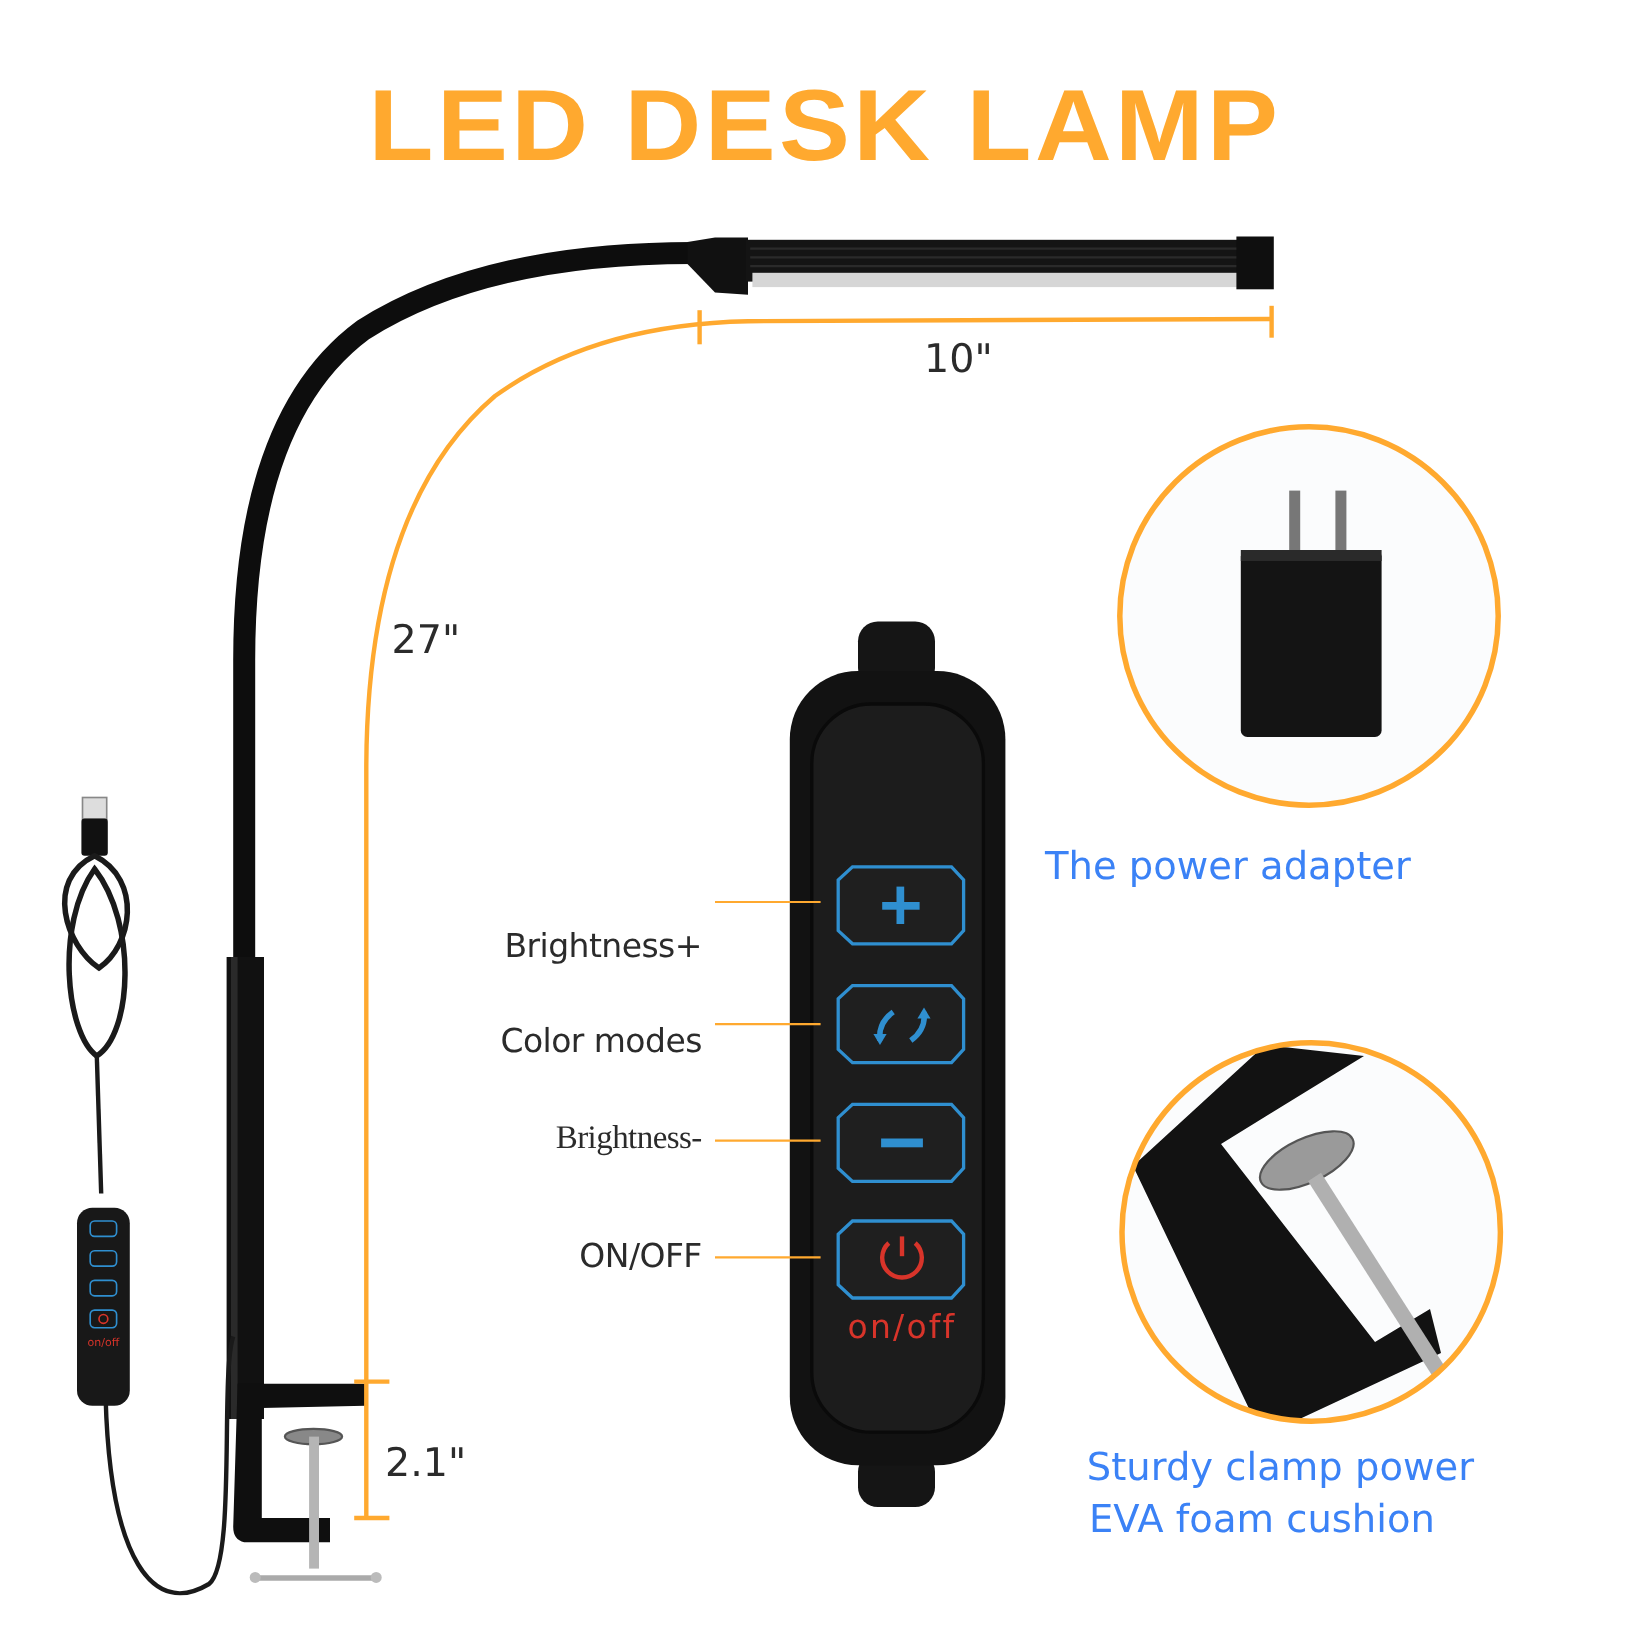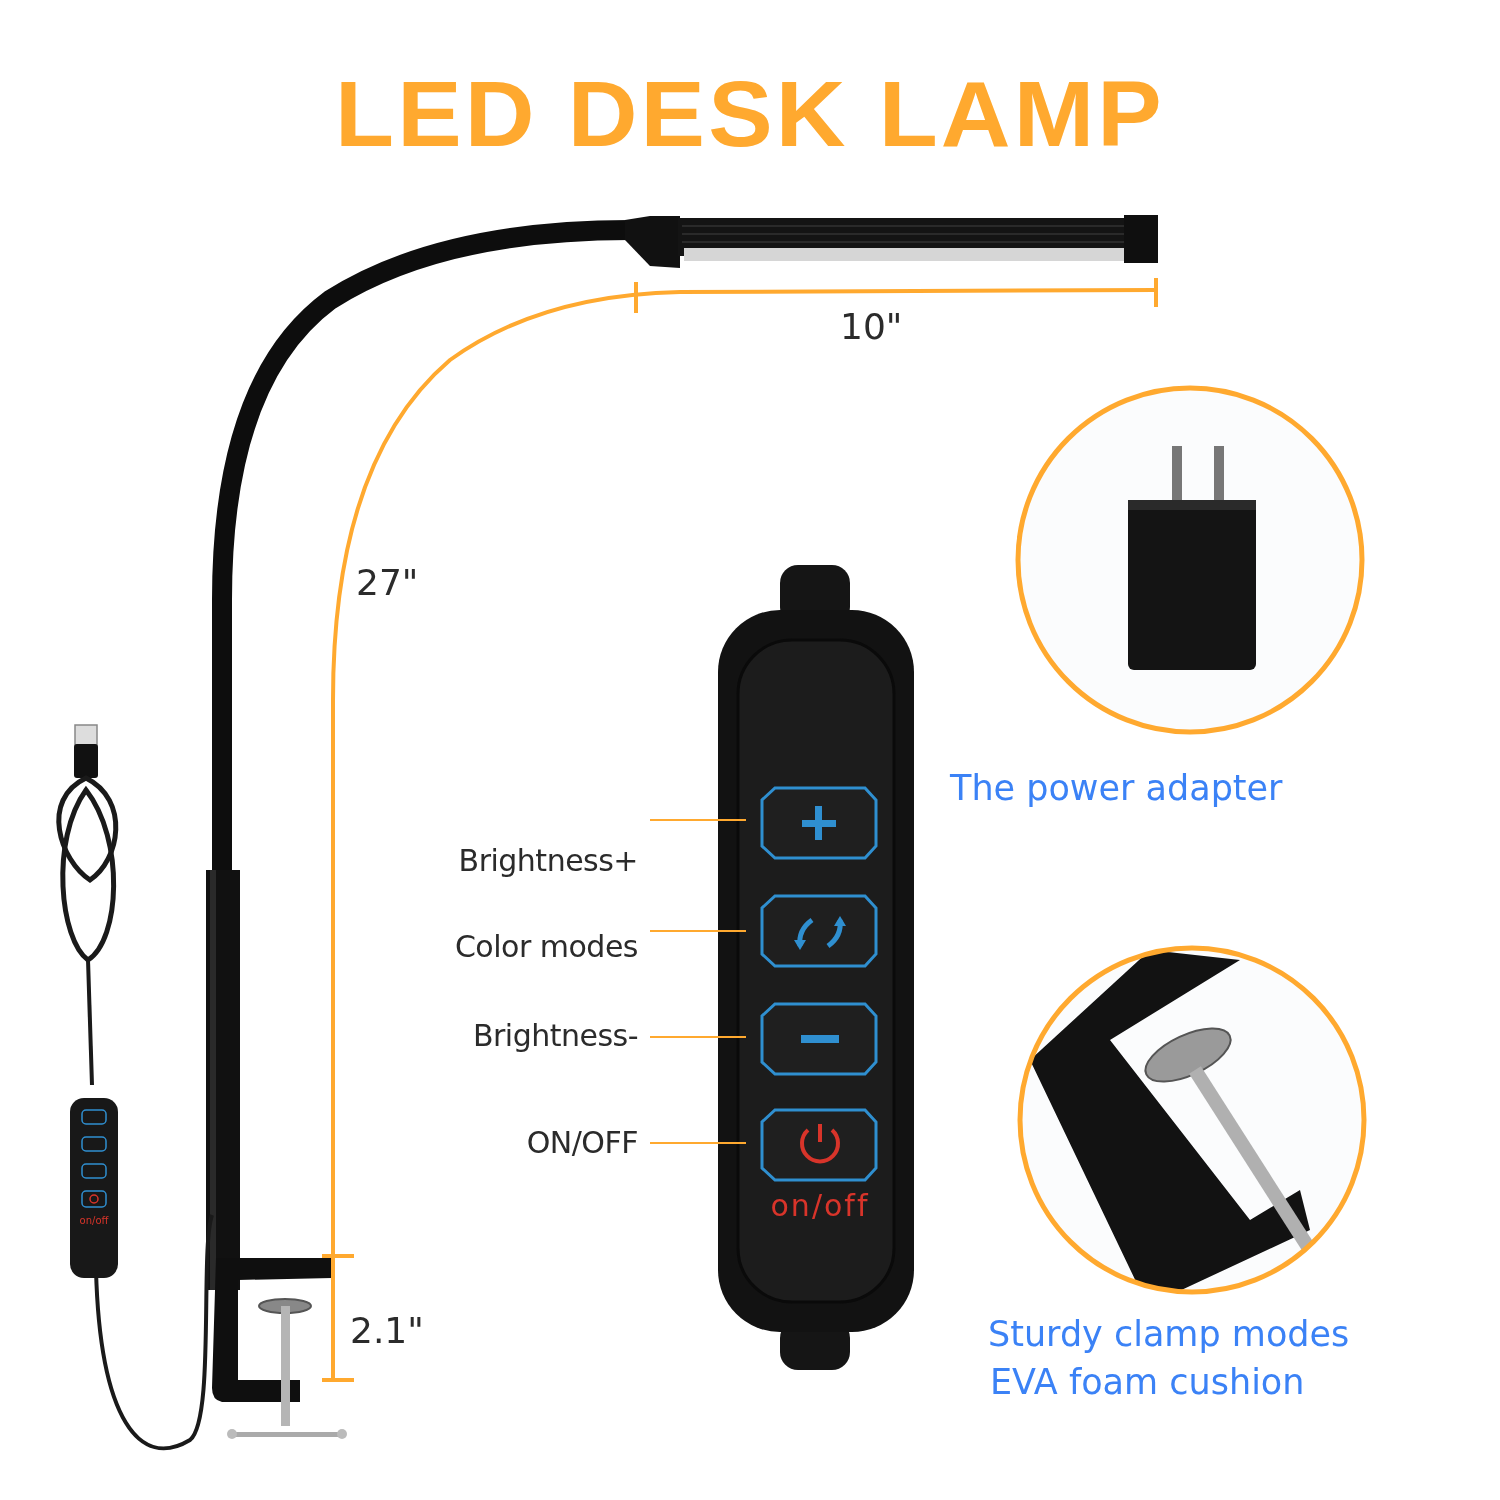--- a/index.html
+++ b/index.html
@@ -128,18 +128,18 @@
     <circle cx="1192" cy="1120" r="172" fill="none" stroke="#FFA92F" stroke-width="5"></circle>
   </g>
 </svg>
 
 <div class="dim" style="left:840px; top:306px;">10"</div>
 <div class="dim" style="left:356px; top:562px;">27"</div>
 <div class="dim" style="left:350px; top:1310px;">2.1"</div>
 
 <div class="label" style="right:862px; top:800px;margin-top:43px;">Brightness+</div>
 <div class="label" style="right:862px; top:910px;margin-top:19px;">Color modes</div>
-<div class="label" style="right:862px; top:1018px;">Brightness-</div>
+<div class="label" style="right:862px; top:1018px;font-family:Liberation Serif, serif;">Brightness-</div>
 <div class="label" style="right:862px; top:1125px;">ON/OFF</div>
 
 <div class="caption" style="left:950px; top:764px;">The power adapter</div>
-<div class="caption" style="left:988px; top:1310px;">Sturdy clamp modes</div>
+<div class="caption" style="left:988px; top:1310px;">Sturdy clamp power</div>
 <div class="caption" style="left:990px; top:1358px;text-align:right;">EVA foam cushion</div>
 
 </body></html>

